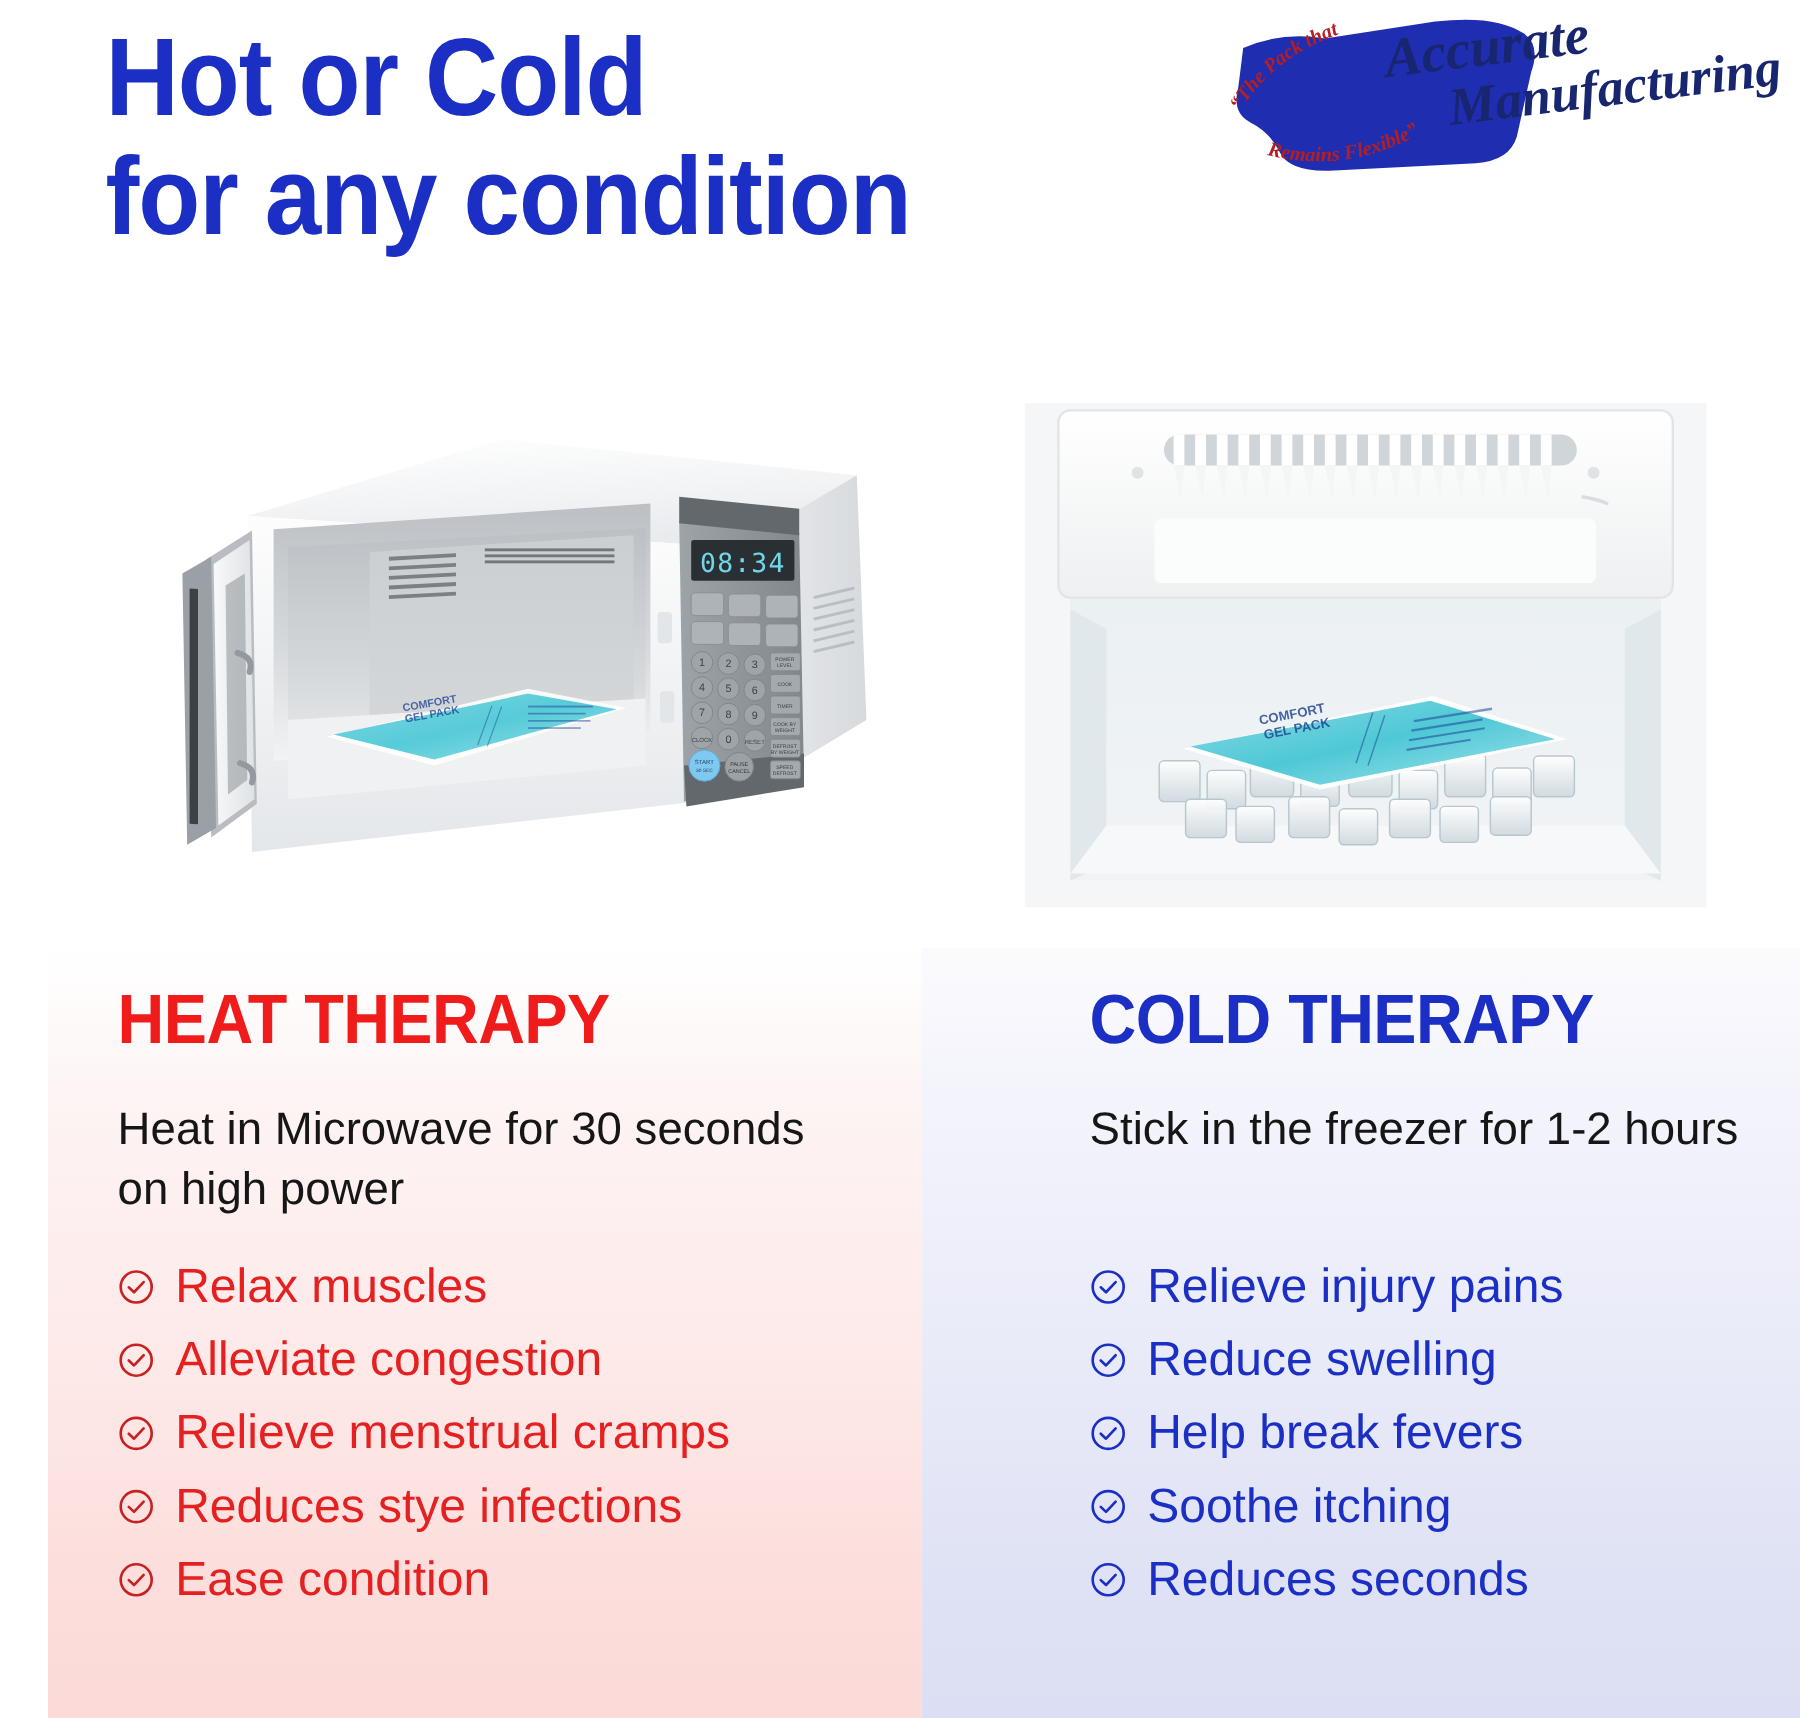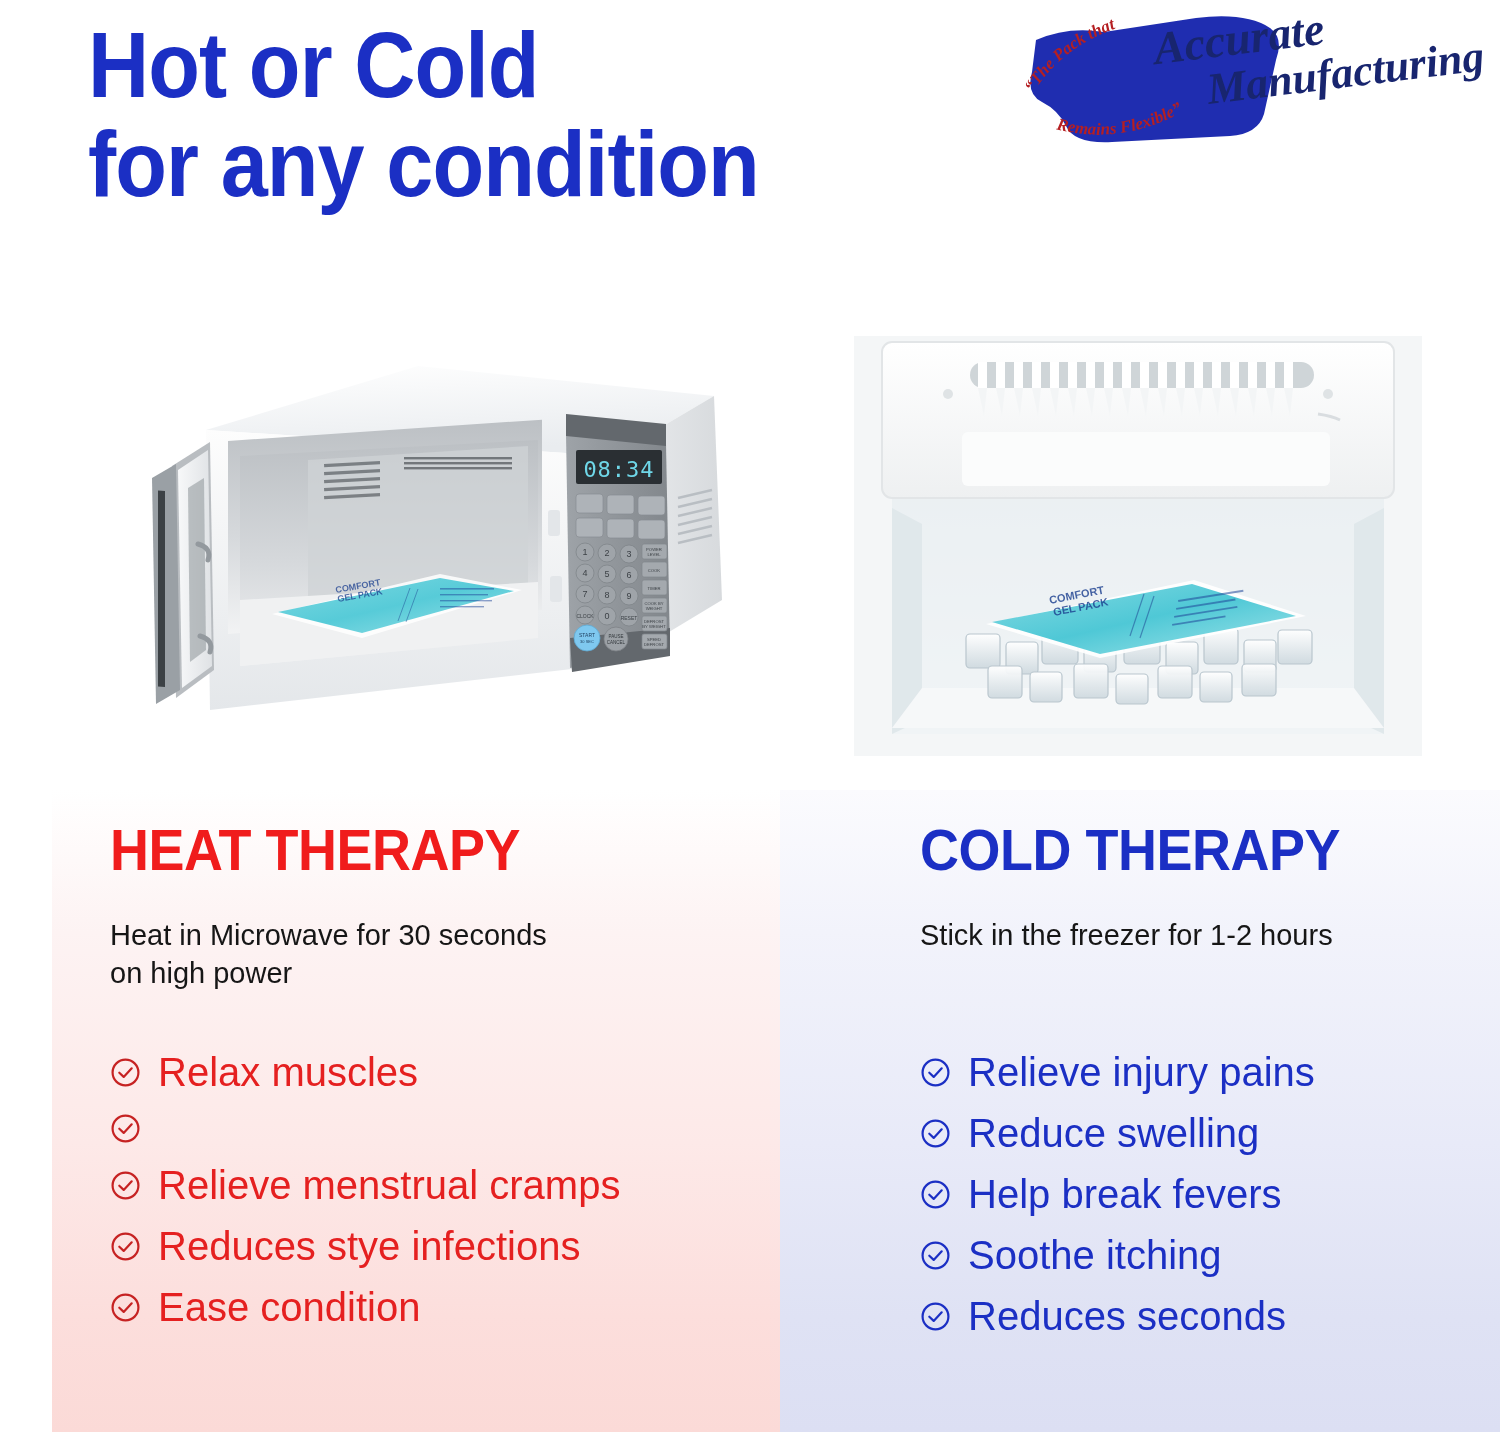--- a/index.html
+++ b/index.html
@@ -19,31 +19,31 @@
   #logo svg{display:block;}
 
   
   #photos{position:absolute;left:0;top:300px;width:1500px;height:500px;}
 
   
   #microwave{position:absolute;left:110px;top:38px;width:660px;height:450px;}
   #cold-photo{position:absolute;left:838px;top:28px;width:600px;height:450px;}
 
   
-  #panels{position:absolute;left:12px;top:790px;width:1312px;height:642px;}
+  #panels{position:absolute;left:0;top:790px;width:1312px;height:642px;}
   .panel{position:absolute;top:0;height:642px;}
   #heat-panel{left:40px;width:728px;
      background:linear-gradient(to bottom,#ffffff 0%,#fdf3f3 22%,#fde9e8 55%,#fcdedc 82%,#fbdad7 100%);}
   #cold-panel{left:768px;width:732px;
      background:linear-gradient(to bottom,#fbfbfe 0%,#f2f3fb 22%,#e8eaf8 55%,#dfe2f4 82%,#dcdff3 100%);}
 
   .panel-inner{position:absolute;left:0;top:0;right:0;bottom:0;}
   .sect-title{position:absolute;font-weight:700;font-size:58px;letter-spacing:-.5px;
               transform:scaleX(.93);transform-origin:left top;white-space:nowrap;}
-  .sect-sub{position:absolute;font-size:29px;line-height:1.32;color:#161616;
+  .sect-sub{position:absolute;font-size:38px;line-height:1.32;color:#161616;
             white-space:pre-line;}
   .blist{position:absolute;margin:0;padding:0;list-style:none;}
   .blist li{display:flex;align-items:center;font-size:40px;line-height:1.0;
             margin-bottom:21px;white-space:nowrap;}
   .chk{flex:0 0 auto;width:31px;height:31px;margin-right:17px;display:block;}
   .chk svg{display:block;width:31px;height:31px;}
 
   #heat-panel .sect-title{left:58px;top:26px;color:#f01c1c;}
   #heat-panel .sect-sub{left:58px;top:126px;width:640px;}
   #heat-panel .blist{left:58px;top:262px;color:#e52020;}
@@ -438,20 +438,21 @@
             </span>
             <span>Relax muscles</span>
           </li>
           <li>
             <span class="chk">
               <svg viewBox="0 0 24 24" fill="none" stroke-width="1.7">
                 <circle cx="12" cy="12" r="10"></circle>
                 <path d="M7.2 12.2 L10.6 15.4 L16.8 8.8" stroke-linecap="round" stroke-linejoin="round"></path>
               </svg>
             </span>
+            <span>Alleviate congestion</span>
           </li>
           <li>
             <span class="chk">
               <svg viewBox="0 0 24 24" fill="none" stroke-width="1.7">
                 <circle cx="12" cy="12" r="10"></circle>
                 <path d="M7.2 12.2 L10.6 15.4 L16.8 8.8" stroke-linecap="round" stroke-linejoin="round"></path>
               </svg>
             </span>
             <span>Relieve menstrual cramps</span>
           </li>

